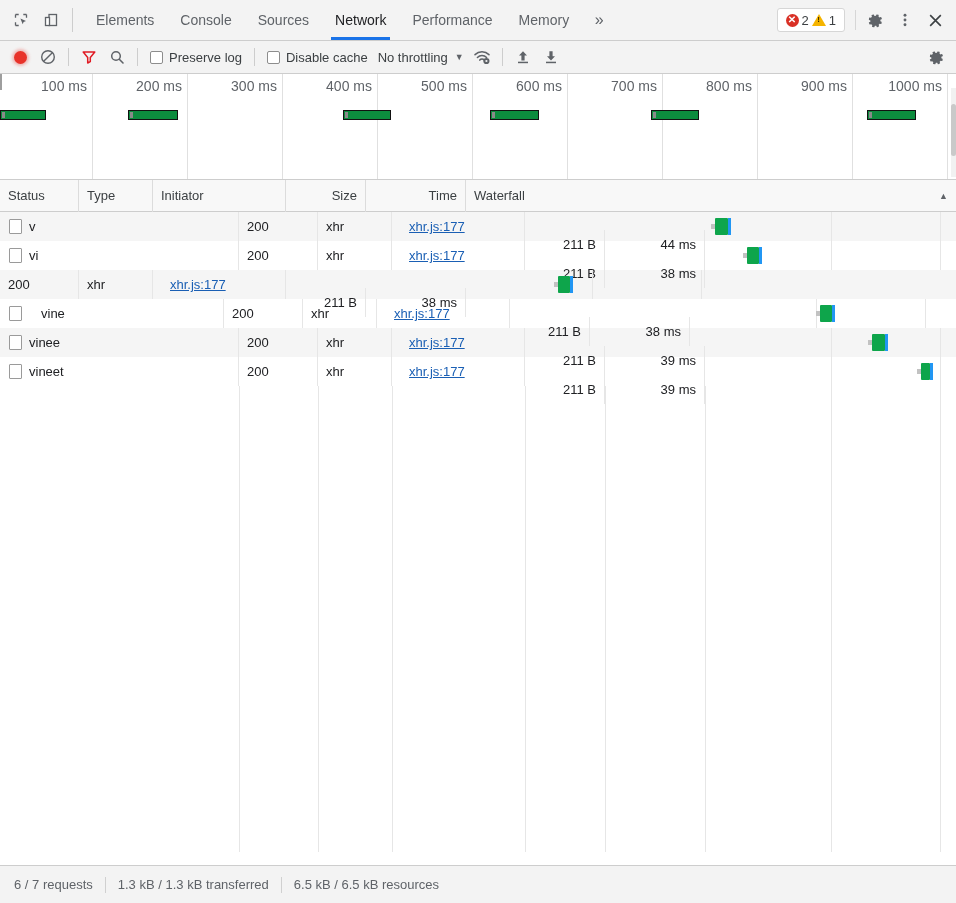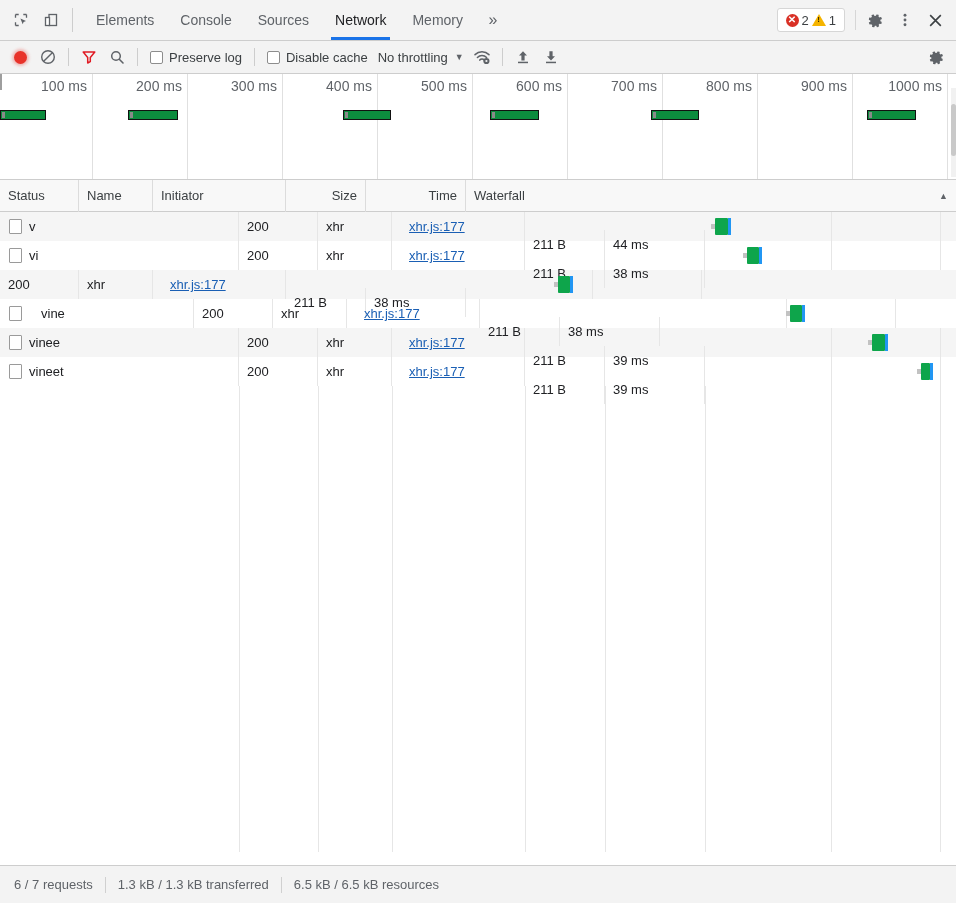--- a/index.html
+++ b/index.html
@@ -228,21 +228,21 @@
   .trow.even { background: #ffffff; }
   .td {
     height: 29px;
     display: flex; align-items: center;
     border-right: 1px solid #e6e6e6;
     padding: 0 8px;
     flex: 0 0 auto;
     white-space: nowrap;
     overflow: hidden;
   }
-  .td.numeric { justify-content: flex-start; margin-top: 35px; }
+  .td.numeric { justify-content: flex-end; margin-top: 35px; }
   .td-name { gap: 7px; padding-left: 9px; }
   .doc-icon {
     width: 13px; height: 15px;
     border: 1px solid #9a9a9a;
     background: #fff;
     flex: 0 0 auto;
     border-radius: 1px;
   }
   .initiator-link {
     color: #1a5fb4;
@@ -324,20 +324,23 @@
       <span>Elements</span>
     </div>
     <div class="tab">
       <span>Console</span>
     </div>
     <div class="tab">
       <span>Sources</span>
     </div>
     <div class="tab active">
       <span>Network</span>
+    </div>
+    <div class="tab">
+      <span>Performance</span>
     </div>
     <div class="tab">
       <span>Memory</span>
     </div>
     <div class="tab-more">»</div>
   </div>
 
   <div class="tabbar-right">
     <div class="issue-badge">
       <span class="err-dot">✕</span>
@@ -486,21 +489,21 @@
     <div class="ov-scrollthumb"></div>
   </div>
 </div>
 
 <div class="table-wrap">
   <div class="thead" id="thead">
       <div class="th" style="width: 79px;">
         <span>Status</span>
       </div>
       <div class="th" style="width: 74px;">
-        <span>Name</span>
+        <span>Type</span>
       </div>
       <div class="th" style="width: 133px;">
         <span>Initiator</span>
       </div>
       <div class="th numeric" style="width: 80px;">
         <span>Size</span>
       </div>
       <div class="th numeric" style="width: 100px;">
         <span>Time</span>
       </div>
@@ -591,21 +594,21 @@
           <span>38 ms</span>
         </div>
         <div class="td td-waterfall">
           <div class="wf-grid" style="left: 126px;"></div>
           <div class="wf-grid" style="left: 235px;"></div>
           <div class="wf-queue" style="left: 88px;"></div>
           <div class="wf-bar" style="left: 92px; width: 12px;"></div>
         </div>
       </div>
       <div class="trow even">
-        <div class="td td-name" style="width: 194px; gap: 19px;">
+        <div class="td td-name" style="width: 224px; gap: 19px;">
           <span class="doc-icon"></span>
           <span>vine</span>
         </div>
         <div class="td" style="width: 79px;">
           <span>200</span>
         </div>
         <div class="td" style="width: 74px;">
           <span>xhr</span>
         </div>
         <div class="td" style="width: 133px;">

